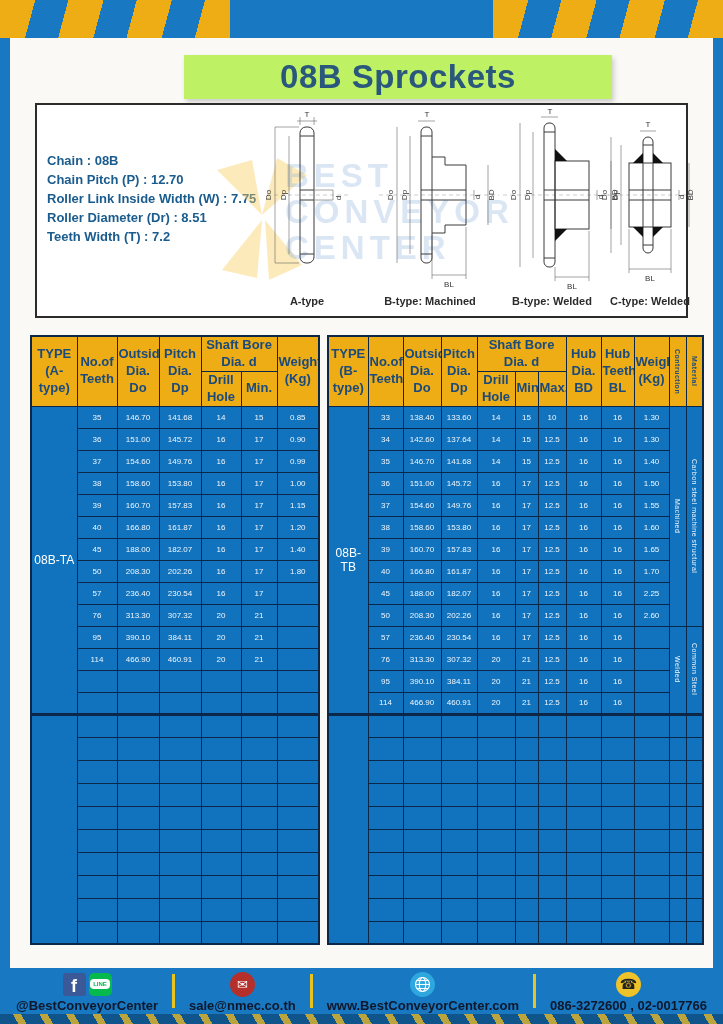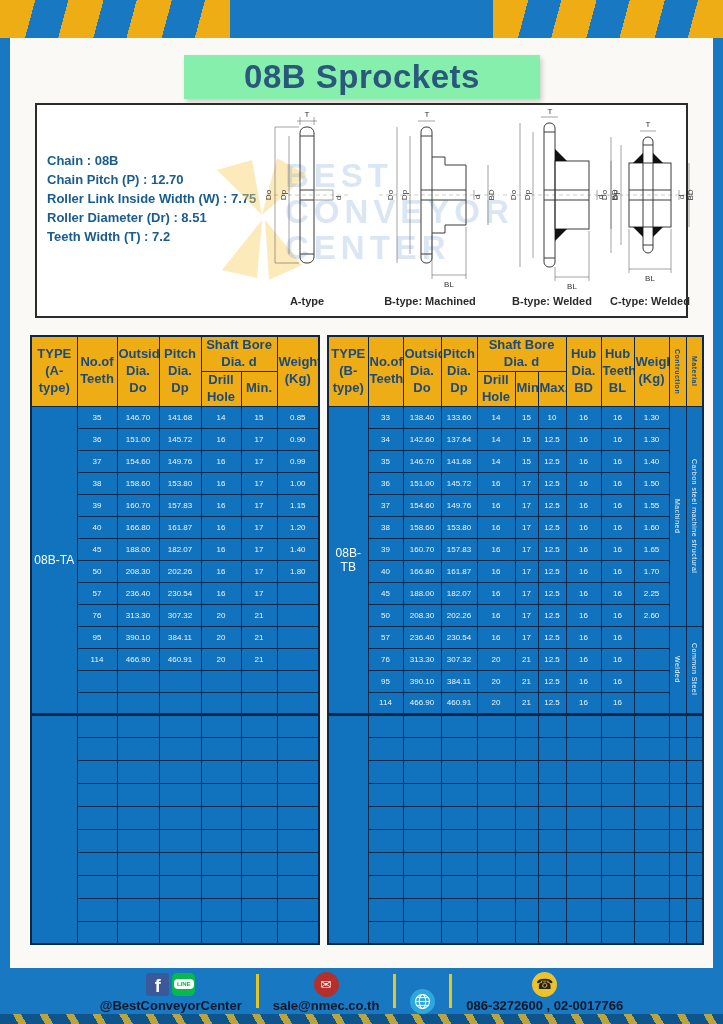--- a/index.html
+++ b/index.html
@@ -5,21 +5,21 @@
   * { margin:0; padding:0; box-sizing:border-box; }
   body { font-family:"Liberation Sans", sans-serif; background:#555; }
   .page { position:relative; width:723px; height:1024px; background:#1878c2; overflow:hidden; margin:0 auto; }
   .hazard { position:absolute; top:0; height:38px; width:230px;
             background:repeating-linear-gradient(105deg,#eeac15 0 34px,#1878c2 34px 66px); }
   .hazard.left { left:0; }
   .hazard.right { right:0; }
   .content { position:absolute; left:10px; right:10px; top:38px; bottom:56px; background:#faf9f6; }
 
   
-  .banner { position:absolute; left:174px; top:17px; width:356px; height:44px; background:#86efac;
+  .banner { position:absolute; left:174px; top:17px; width:428px; height:44px; background:#bef264;
             display:flex; align-items:center; justify-content:center; box-shadow:2px 3px 5px rgba(0,0,0,.18); }
   .banner h1 { font-size:33px; font-weight:bold; color:#2a577c; letter-spacing:.5px; }
 
   
   .diagram-box { position:absolute; left:25px; top:65px; width:653px; height:215px; background:#fff;
                  border:2px solid #2b2b2b; }
   .specs { position:absolute; left:10px; top:46px; }
   .specs div { font-size:13px; font-weight:bold; color:#1a5c8e; line-height:19px; white-space:nowrap; }
   .wm { position:absolute; left:170px; top:35px; width:340px; pointer-events:none; }
   .wm-text { position:absolute; left:78px; top:18px; font-weight:800; font-size:33px; letter-spacing:5px;
@@ -806,20 +806,21 @@
               <g stroke="#fff" fill="none" stroke-width="1.1">
                 <circle cx="8.5" cy="8.5" r="7"></circle>
                 <ellipse cx="8.5" cy="8.5" rx="3.2" ry="7"></ellipse>
                 <line x1="1.5" y1="8.5" x2="15.5" y2="8.5"></line>
                 <line x1="2.5" y1="4.5" x2="14.5" y2="4.5"></line>
                 <line x1="2.5" y1="12.5" x2="14.5" y2="12.5"></line>
               </g>
             </svg>
         </span>
       </div>
+      <span class="ftext">www.BestConveyorCenter.com</span>
     </div>
     <div class="fdiv"></div>
     <div class="fgroup">
       <div class="ficons">
           <span class="icon-circle icon-phone">☎</span>
         </div>
       <span class="ftext">086-3272600 , 02-0017766</span>
     </div>
   </div>
   <div class="strip"></div>

